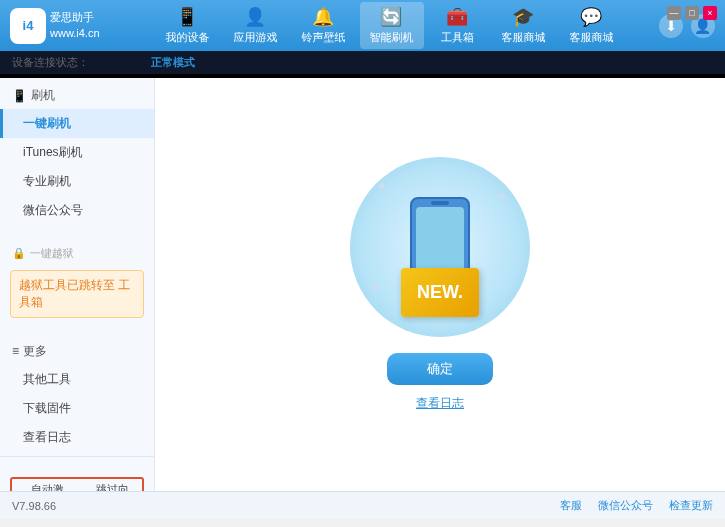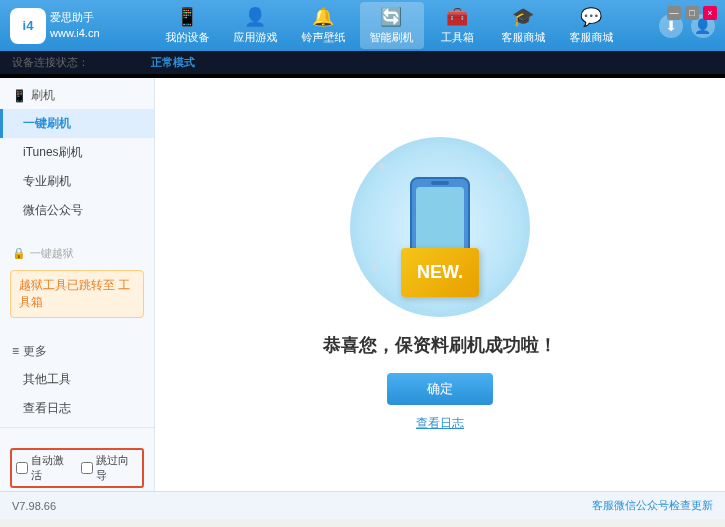--- a/index.html
+++ b/index.html
@@ -50,25 +50,25 @@
     .phone-img { position: relative; z-index: 2; }
     .phone-body { width: 60px; height: 100px; background: #4a90d9; border-radius: 8px; position: relative; border: 2px solid #2a70b9; }
     .phone-screen { position: absolute; top: 8px; left: 4px; right: 4px; bottom: 8px; background: #87ceeb; border-radius: 4px; }
     .phone-notch { position: absolute; top: 2px; left: 50%; transform: translateX(-50%); width: 18px; height: 4px; background: #2a70b9; border-radius: 2px; }
     .new-badge { position: absolute; bottom: 20px; left: 50%; transform: translateX(-50%); background: linear-gradient(135deg, #f5c518 0%, #e8a000 100%); color: white; font-size: 18px; font-weight: bold; padding: 14px 16px; border-radius: 4px; z-index: 10; box-shadow: 2px 2px 6px rgba(0,0,0,0.2); }
     .sparkle { position: absolute; color: #cde; font-size: 16px; }
     .sparkle-1 { top: 20px; left: 25px; }
     .sparkle-2 { top: 30px; right: 22px; }
     .sparkle-3 { bottom: 40px; left: 18px; }
     .success-text { font-size: 18px; color: #333; font-weight: bold; }
-    .btn-confirm { background: linear-gradient(180deg, #4ab0f0 0%, #2a90d8 100%); color: white; border: none; padding: 7px 40px; border-radius: 4px; font-size: 13px; cursor: pointer; font-family: inherit; }
+    .btn-confirm { background: linear-gradient(180deg, #4ab0f0 0%, #2a90d8 100%); color: white; border: none; padding: 7px 40px; border-radius: 10px; font-size: 13px; cursor: pointer; font-family: inherit; }
     .log-link { color: #2a90d8; font-size: 12px; cursor: pointer; text-decoration: underline; margin-top: -6px; }
 
     
-    .bottom-bar { height: 28px; background: #f0f5fb; border-top: 1px solid #d0e0f0; display: flex; align-items: center; padding: 0 12px; font-size: 11px; color: #666; }
+    .bottom-bar { height: 28px; background: #f0f5fb; border-top: 1px solid #d0e0f0; display: flex; align-items: center; padding: 0 12px; font-size: 11px; color: #666; gap: 16px; }
     .bottom-bar .version { margin-left: auto; }
     .bottom-link { color: #2a90d8; cursor: pointer; }
 
     
     .device-panel { padding: 20px 10px; border-top: 1px solid #dde8f5; }
     .checkbox-row { display: flex; align-items: center; gap: 8px; margin-bottom: 6px; border: 2px solid #e05030; border-radius: 3px; padding: 3px 4px; }
     .checkbox-item { display: flex; align-items: center; gap: 3px; font-size: 11px; color: #444; cursor: pointer; }
     .checkbox-item input { width: 12px; height: 12px; cursor: pointer; }
   </style>
 </head>
@@ -151,20 +151,21 @@
       <div class="sidebar-notice">越狱工具已跳转至
 工具箱</div>
     </div>
     <div class="sidebar-divider"></div>
     <div class="sidebar-section">
       <div class="sidebar-group-label">
         <span>≡</span>
         <span>更多</span>
       </div>
       <div class="sidebar-item">其他工具</div>
+      <div class="sidebar-item">下载固件</div>
       <div class="sidebar-item">查看日志</div>
     </div>
 
     <div style="flex:1;"></div>
     <div class="device-panel">
       <div class="checkbox-row">
         <label class="checkbox-item">
           <input type="checkbox" style="">
           <span>自动激活</span>
         </label>
@@ -188,21 +189,20 @@
 
         <div class="phone-img">
           <div class="phone-body">
             <div class="phone-notch"></div>
             <div class="phone-screen"></div>
           </div>
         </div>
 
         <div class="new-badge">NEW.</div>
       </div>
-      <div class="success-text">恭喜您，保资料刷机成功啦！</div>
       <button class="btn-confirm">确定</button>
       <span class="log-link">查看日志</span>
     </div>
   </div>
 </div>
 
 <div class="bottom-bar" style="justify-content: flex-end;">
     <span class="version" style="margin-left: 0px; margin-right: auto;">V7.98.66</span>
 
   <span class="bottom-link">客服</span>

